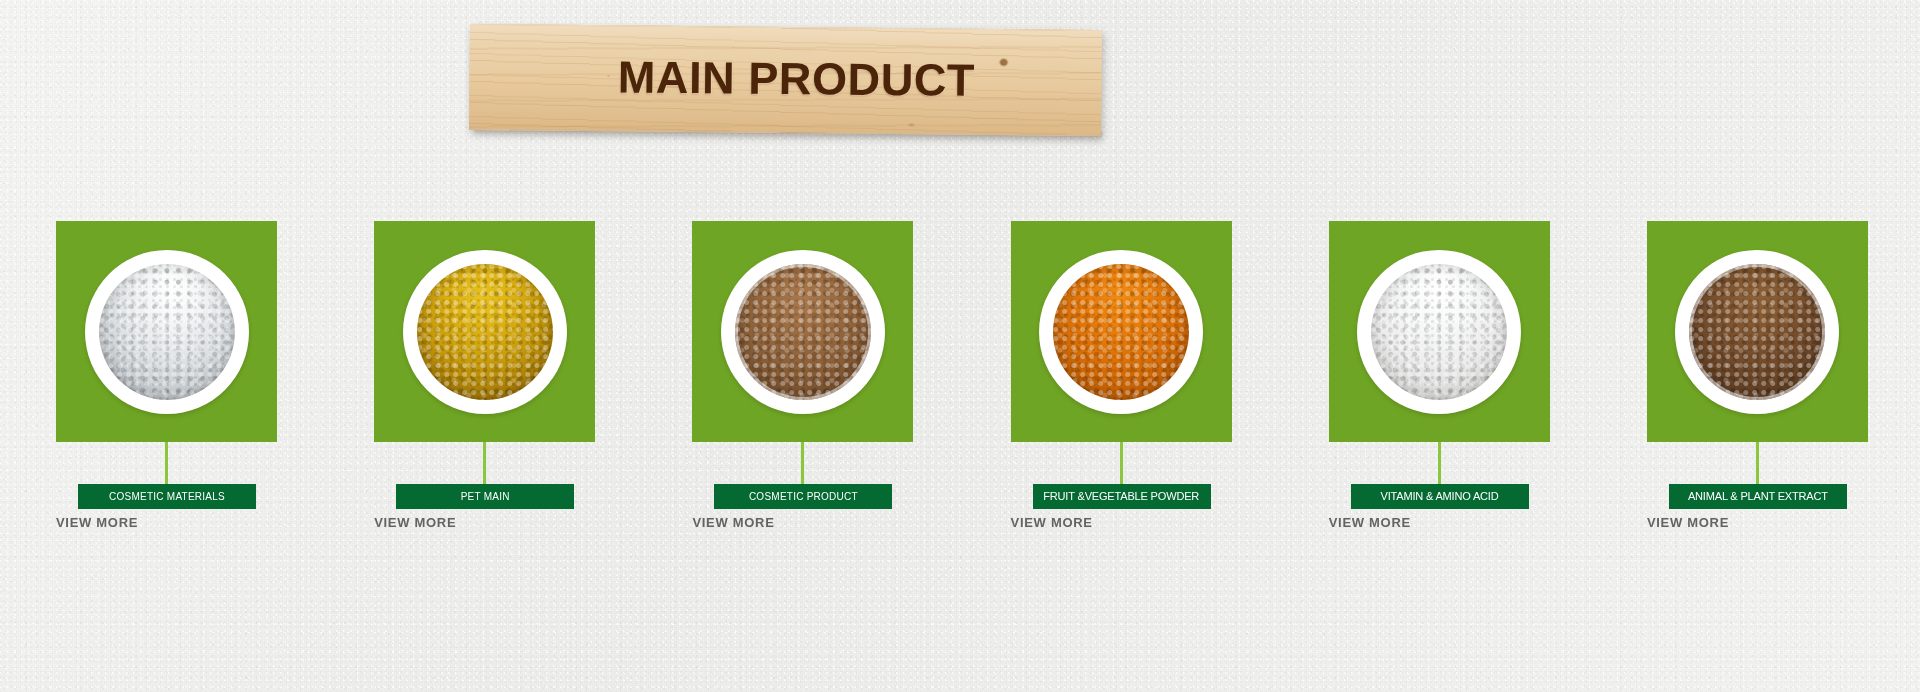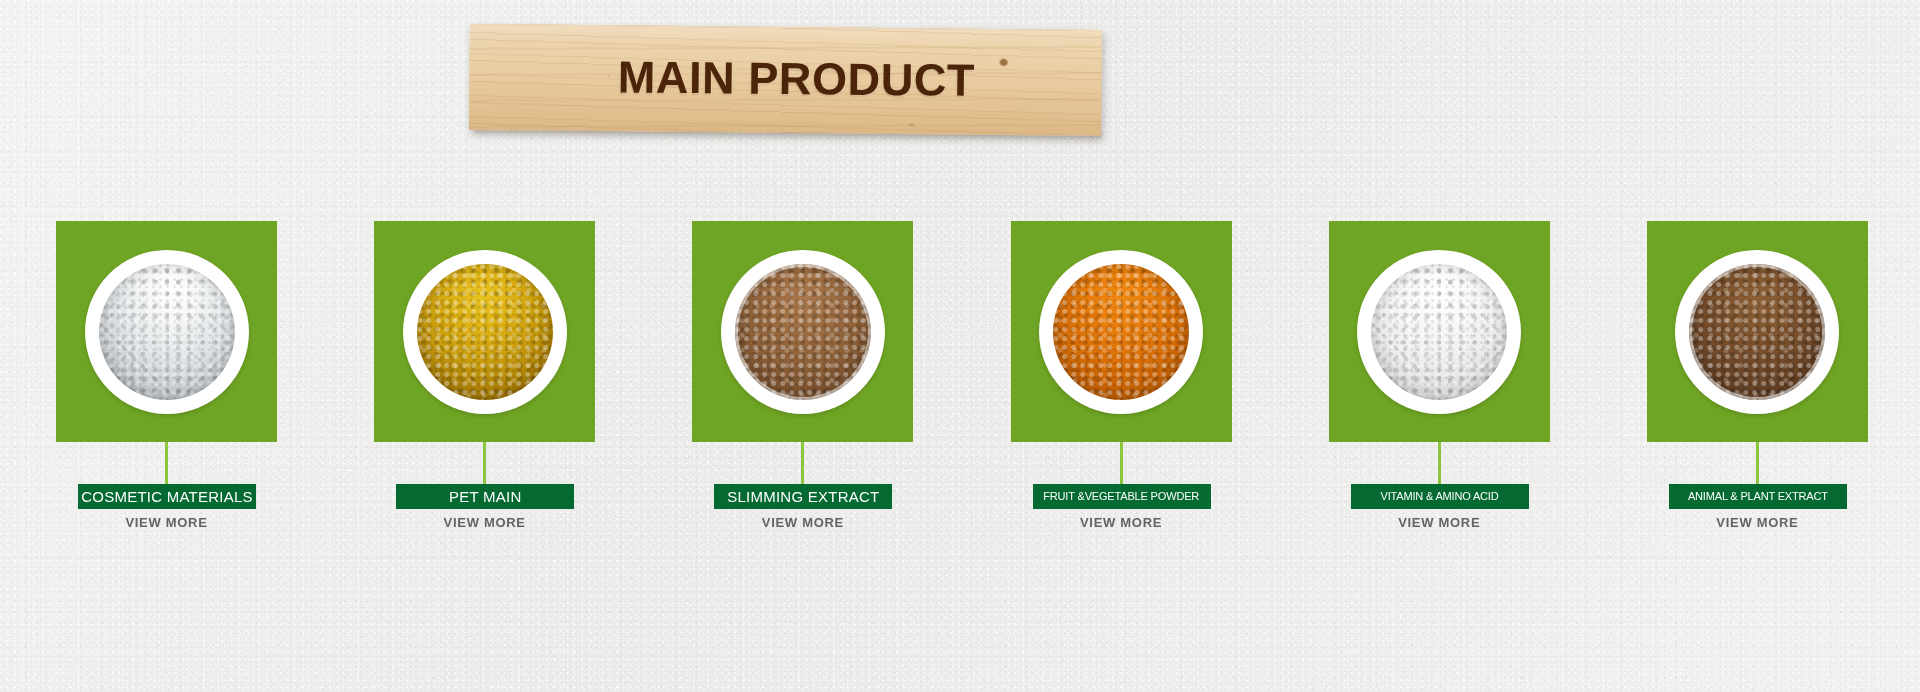--- a/index.html
+++ b/index.html
@@ -224,37 +224,37 @@
     width: 178px;
     height: 25px;
     background: #046a32;
     display: flex;
     align-items: center;
     justify-content: center;
     box-sizing: border-box;
   }
   .label-band .label-text {
     color: #ffffff;
-    font-size: 15px;
+    font-size: 10px;
     letter-spacing: .25px;
     white-space: nowrap;
     line-height: 1;
   }
   .label-band.narrow .label-text {
     font-size: 11.5px;
     letter-spacing: -.2px;
     transform: scaleX(.96);
   }
 
   .view-more {
     position: absolute;
     left: 0;
     top: 294px;
     width: 221px;
-    text-align: center;
+    text-align: left;
     color: #646464;
     font-size: 13px;
     font-weight: bold;
     letter-spacing: .7px;
   }
 </style>
 </head>
 <body>
 
 <div id="page-bg"></div>
@@ -291,21 +291,21 @@
       <div class="view-more">VIEW MORE</div>
     </div>
     <div class="product-card">
       <div class="card-tile">
         <div class="ring">
           <div class="powder p-brown rimmed"></div>
         </div>
       </div>
       <div class="connector"></div>
       <div class="label-band">
-        <span class="label-text">SLIMMING EXTRACT</span>
+        <span class="label-text">COSMETIC PRODUCT</span>
       </div>
       <div class="view-more">VIEW MORE</div>
     </div>
     <div class="product-card">
       <div class="card-tile">
         <div class="ring">
           <div class="powder p-orange"></div>
         </div>
       </div>
       <div class="connector"></div>

